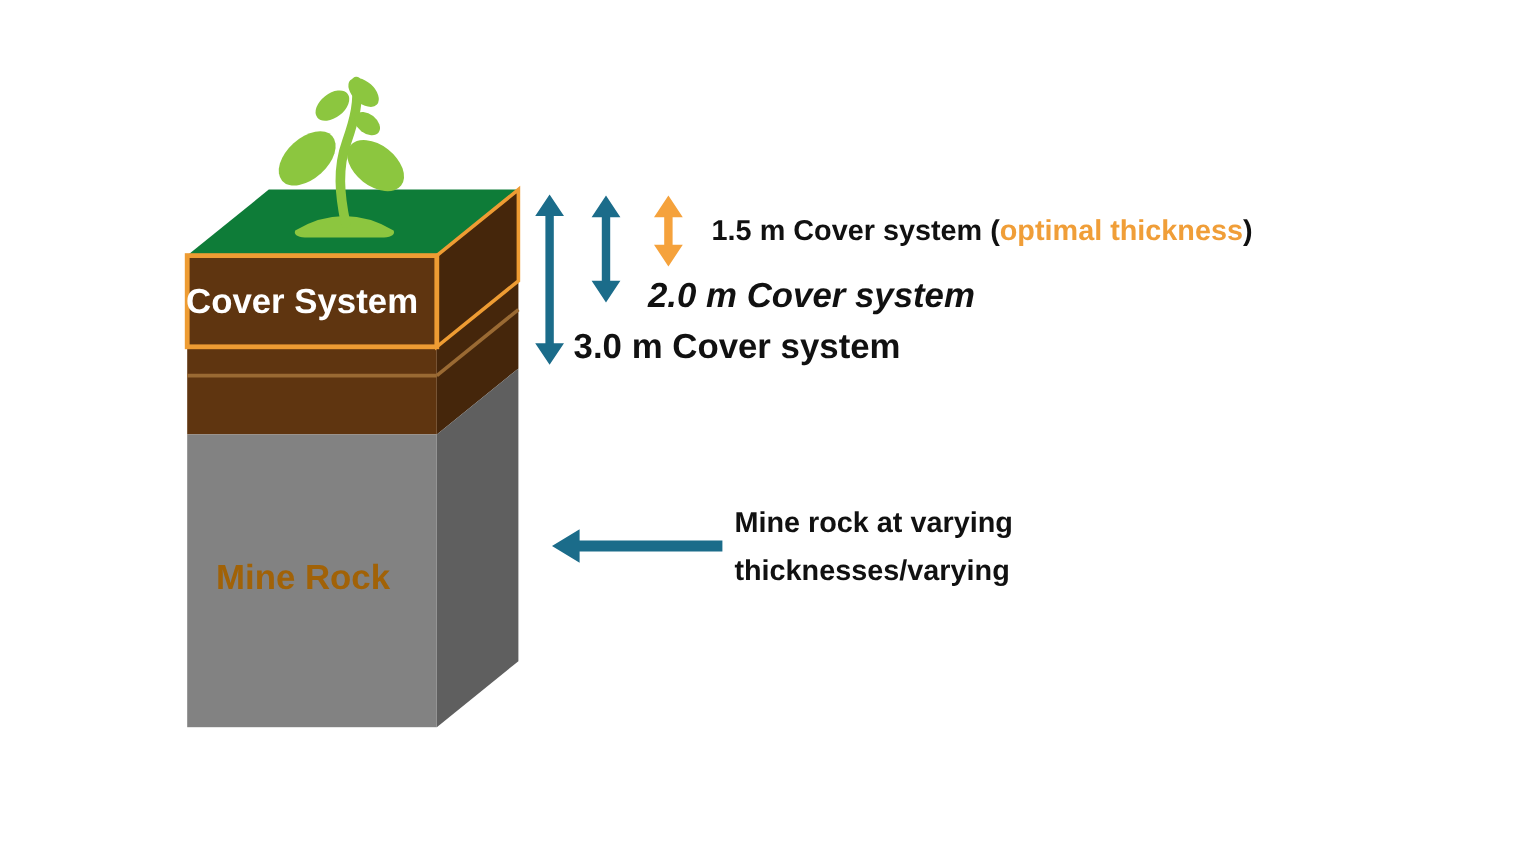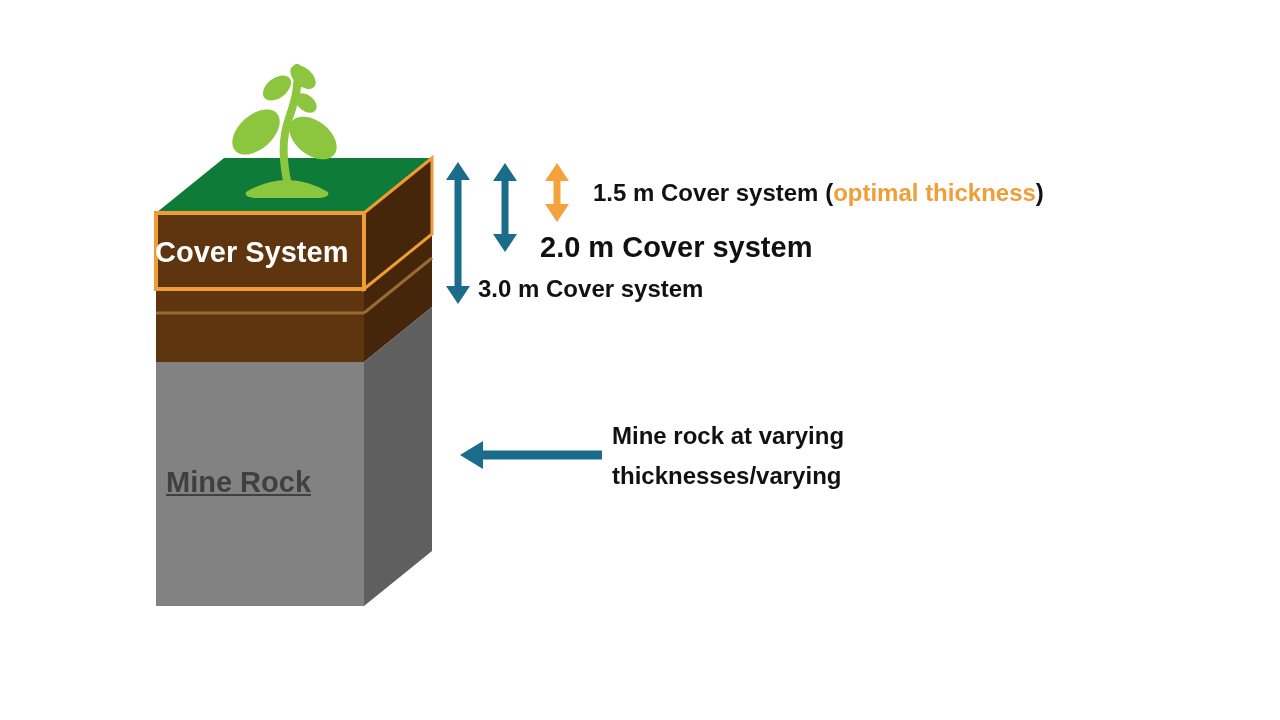--- a/index.html
+++ b/index.html
@@ -31,24 +31,24 @@
   .face-label {
     position: absolute;
     width: 167px;
     text-align: center;
     font-weight: bold;
     font-size: 29px;
     line-height: 30px;
     white-space: nowrap;
   }
   .cover-label { left: 155px; top: 237px; color: #ffffff; }
-  .rock-label  { left: 155px; top: 467px; color: #404040; text-decoration: underline; }
+  .rock-label  { left: 169px; top: 467px; color: #a16207; }
   .ann-15 { left: 593px; top: 176px; font-size: 24px; line-height: 34px; }
-  .ann-20 { left: 540px; top: 230px; font-size: 29px; line-height: 34px; }
-  .ann-30 { left: 478px; top: 272px; font-size: 24px; line-height: 34px; }
+  .ann-20 { left: 540px; top: 230px; font-size: 29px; line-height: 34px; font-style: italic; }
+  .ann-30 { left: 478px; top: 272px; font-size: 29px; line-height: 34px; }
   .ann-rock {
     left: 612px; top: 416px;
     font-size: 24px; line-height: 40px;
   }
   .hl-orange { color: #f09e38; }
 </style>
 </head>
 <body>
 
 <div class="slide">

